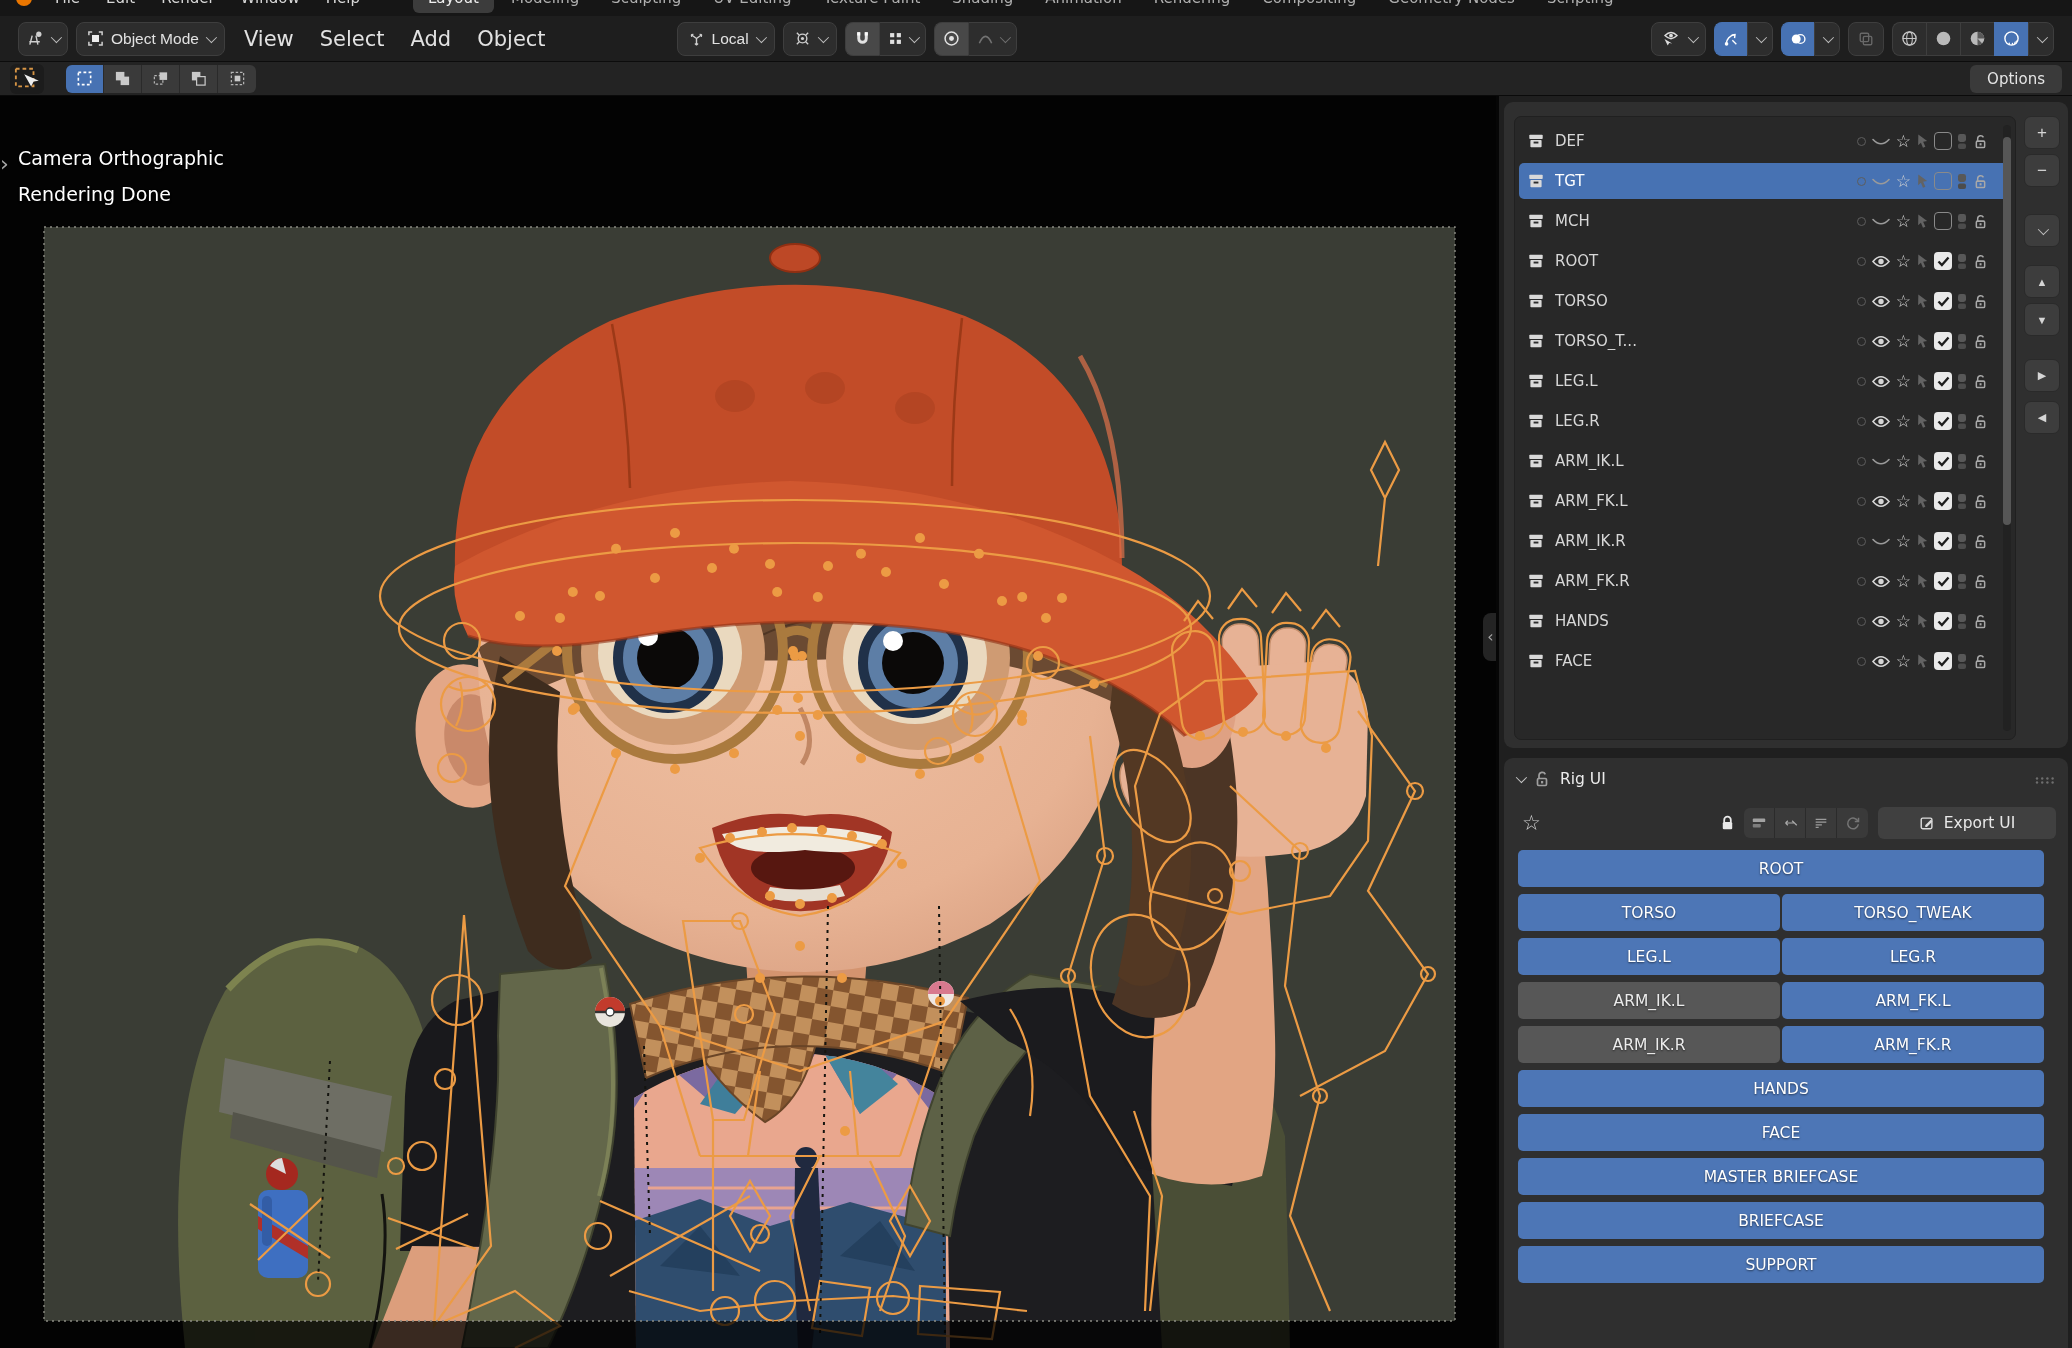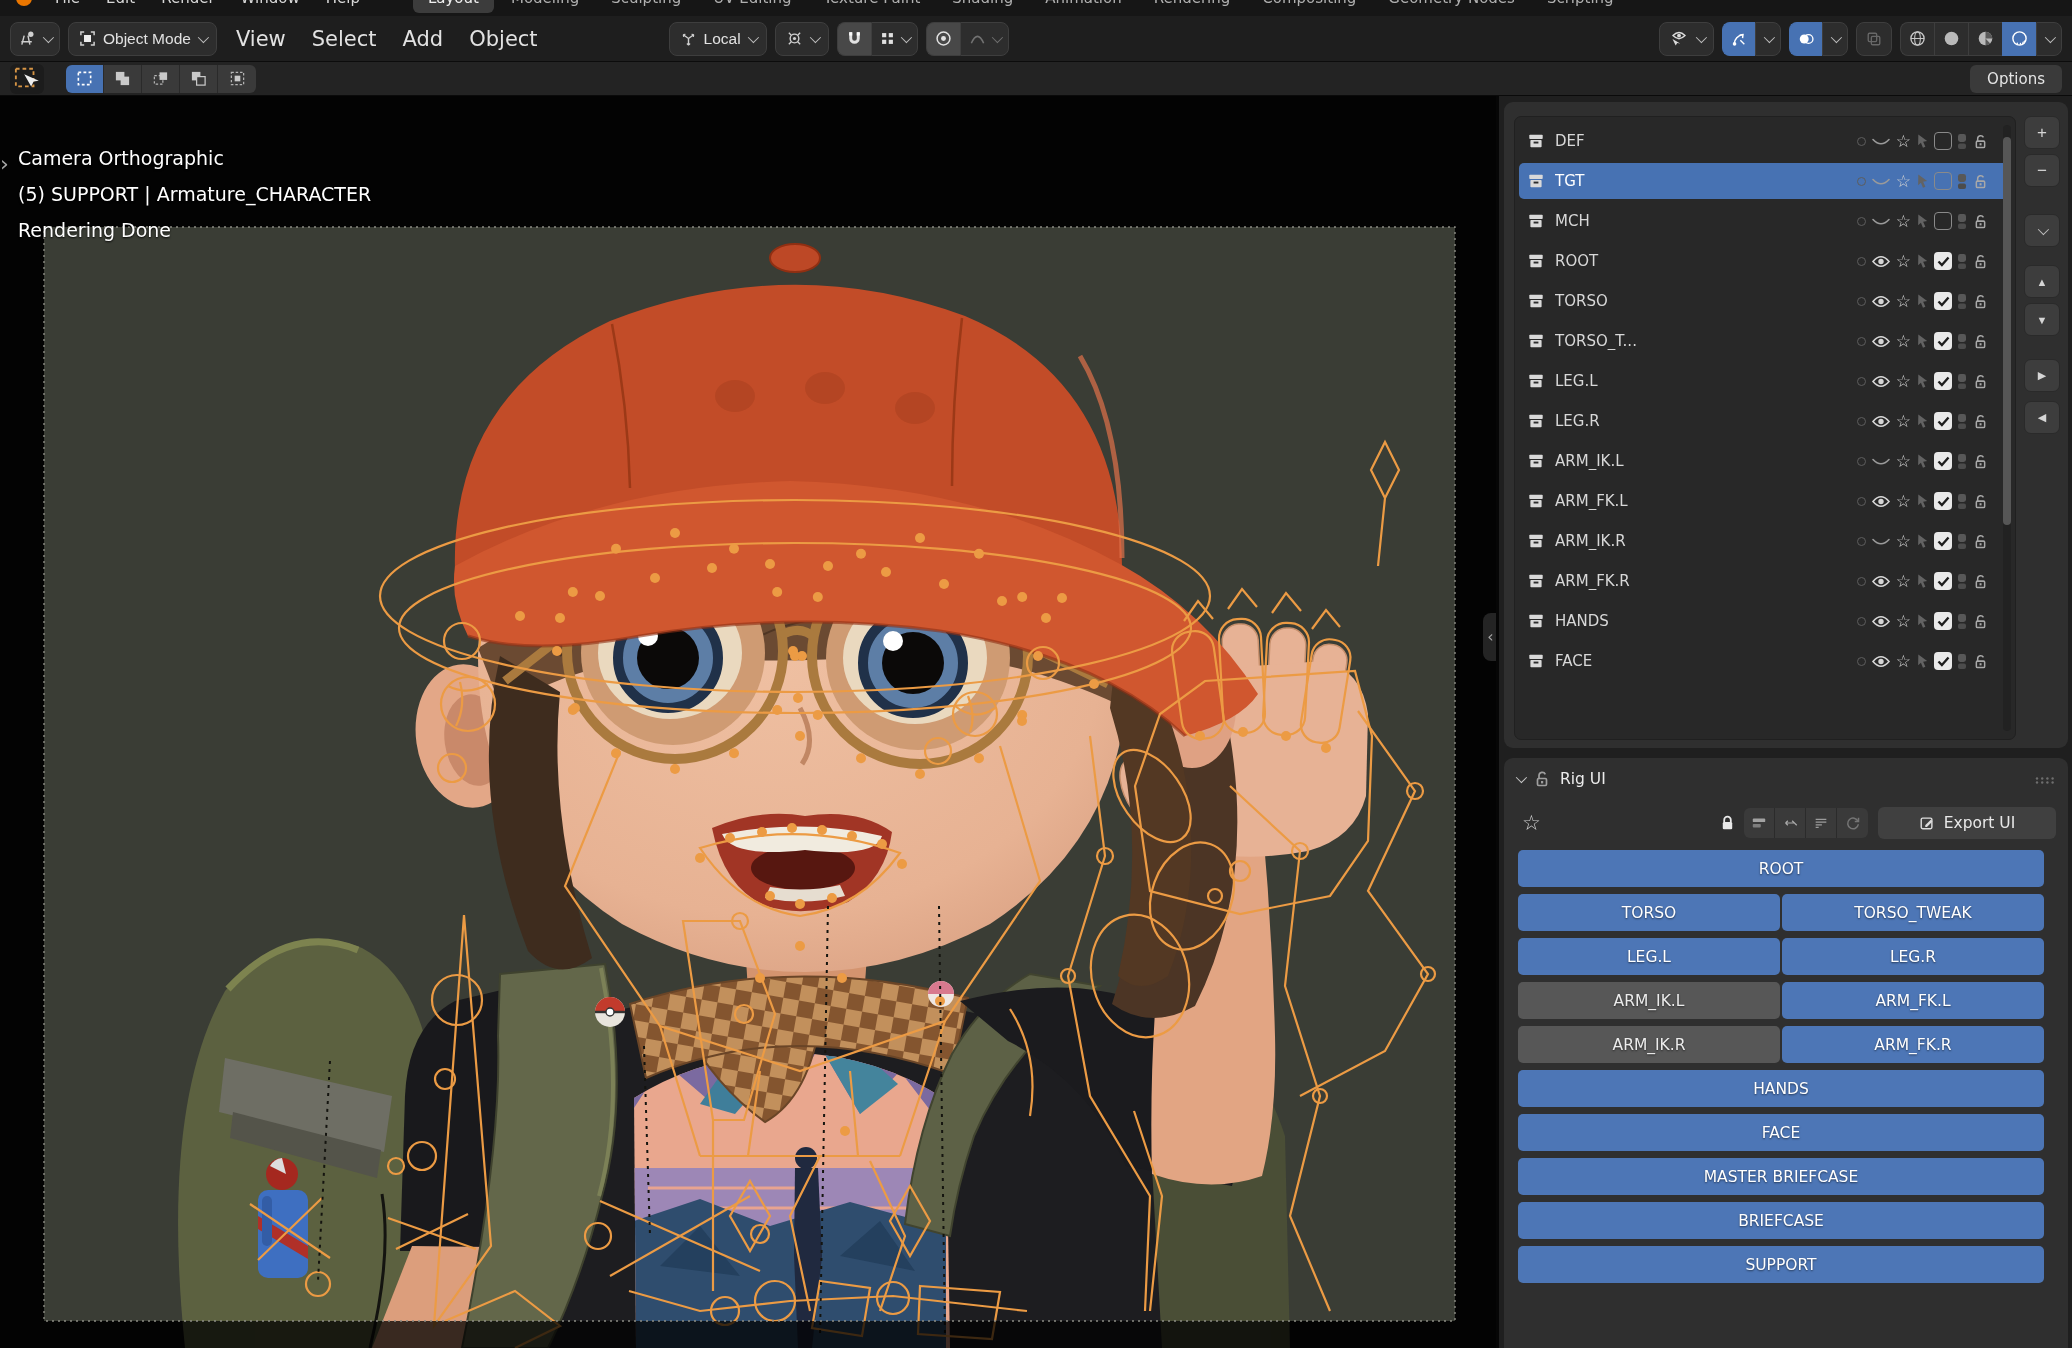--- a/index.html
+++ b/index.html
@@ -12,21 +12,21 @@
   .topbar{position:absolute;top:0;left:0;right:0;height:16px;background:#161616;overflow:hidden;z-index:30;}
   .topbar-inner{position:absolute;top:-20px;left:0;right:0;height:36px;display:flex;align-items:center;padding:0 10px;}
   .logo{display:flex;align-items:center;margin-right:8px;}
   .tmenu{padding:6px 13px;font-size:15px;color:#d8d8d8;}
   .wstabs{display:flex;align-items:center;margin-left:40px;gap:2px;}
   .wstab{padding:6px 15px;font-size:15px;color:#b0b0b0;white-space:nowrap;}
   .wstab.active{background:#3c3c3c;border-radius:6px;color:#f0f0f0;}
 
   
   .vph{position:absolute;top:16px;left:0;right:0;height:46px;background:#1e1e1e;border-bottom:1px solid #0c0c0c;
-       display:flex;align-items:center;padding:0 10px;z-index:25;}
+       display:flex;align-items:center;padding:0 18px;z-index:25;}
   .hbtn{display:flex;align-items:center;height:34px;background:#2d2d2d;border:1px solid #3e3e3e;
         border-radius:8px;padding:0 10px;color:#e2e2e2;font-size:15.5px;gap:7px;}
   .hmenu{padding:0 13px;font-size:21px;color:#e2e2e2;}
   .hgroup{display:flex;align-items:center;gap:8px;justify-content:flex-end;}
   .pair{display:flex;align-items:stretch;height:34px;}
   .pair>*{display:flex;align-items:center;padding:0 8px;background:#2d2d2d;border:1px solid #3e3e3e;}
   .pair>*:first-child{border-radius:8px 0 0 8px;border-right:none;}
   .pair>*:last-child{border-radius:0 8px 8px 0;}
   .pair>*.mid{border-radius:0;border-right:none;}
   .tog.on{background:#484848;}
@@ -619,21 +619,20 @@
         <rect x="0" y="0" width="1496" height="131"></rect>
         <rect x="0" y="131" width="44" height="1094"></rect>
         <rect x="1455" y="131" width="41" height="1094"></rect>
         <rect x="0" y="1225" width="1496" height="27"></rect>
       </g>
       <rect x="44" y="131" width="1411" height="1094" fill="none" stroke="#8c8c84" stroke-width="1.4" stroke-dasharray="2 4"></rect>
     </svg>
 
     <div class="vp-text">
       <div>Camera Orthographic</div>
-      <div>(5) SUPPORT | Armature_CHARACTER</div>
       <div>Rendering Done</div>
     </div>
     <div class="edge-tab left">›</div>
     <div class="edge-tab right">‹</div>
   </div>
 
   <aside class="rcol">
 
     <section class="panel outl">
       <div class="list-wrap">

